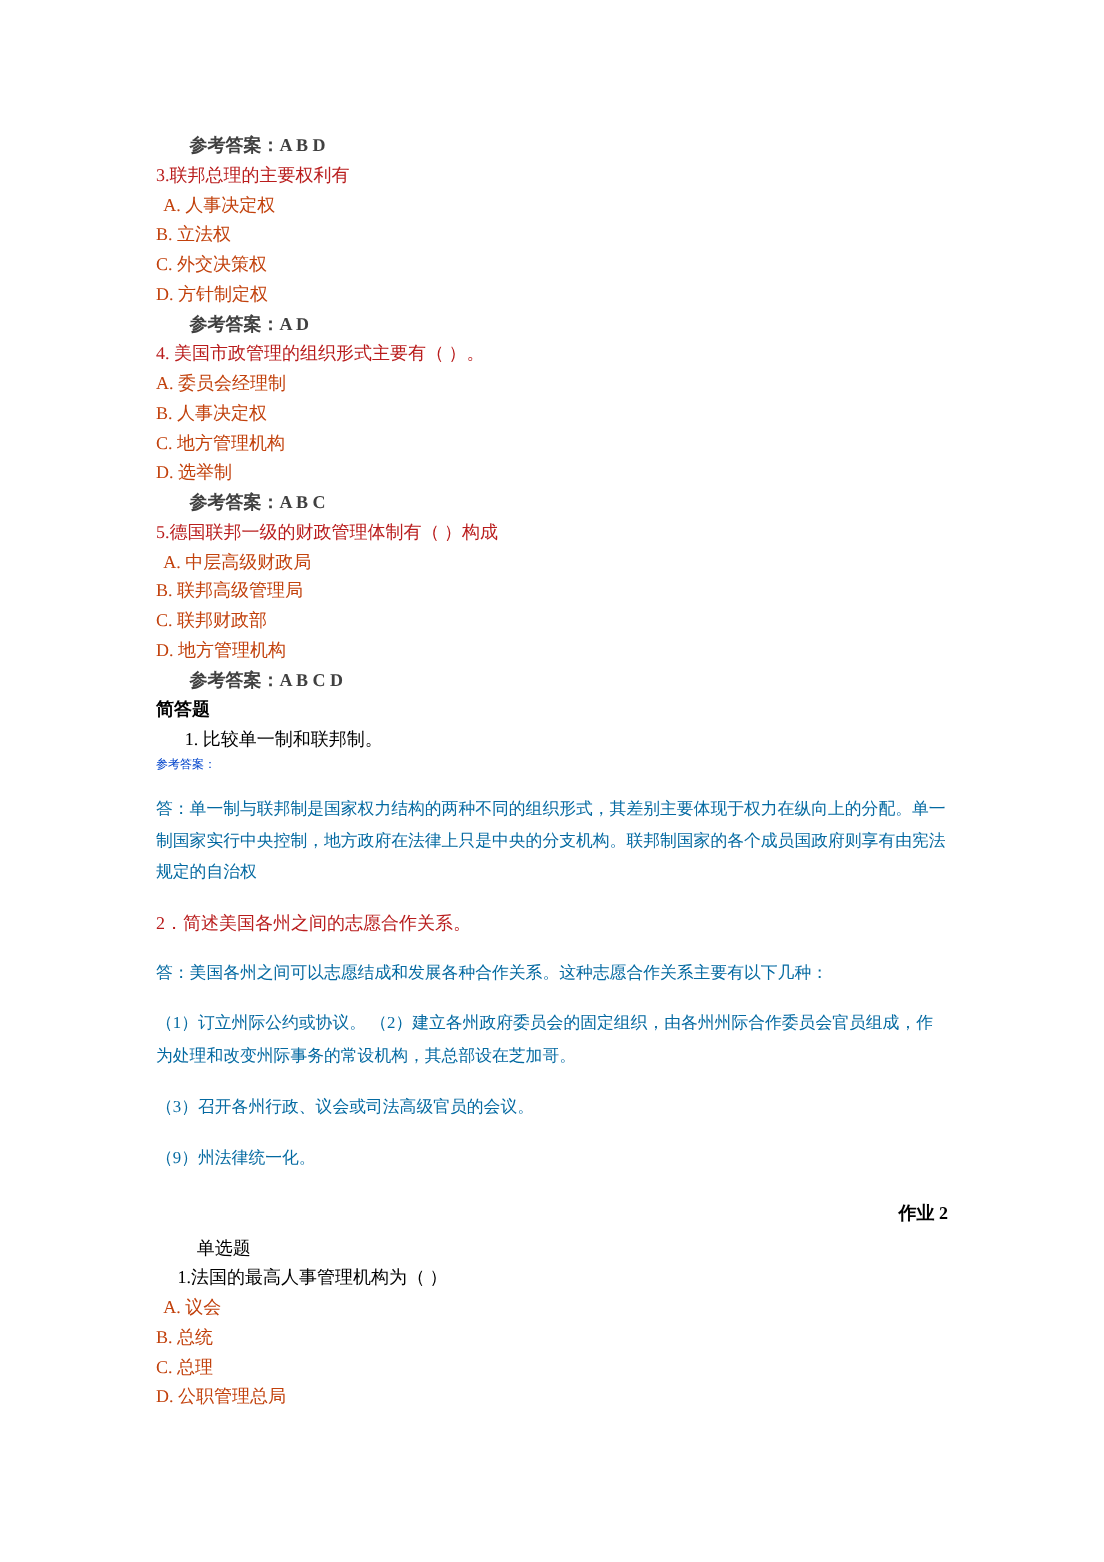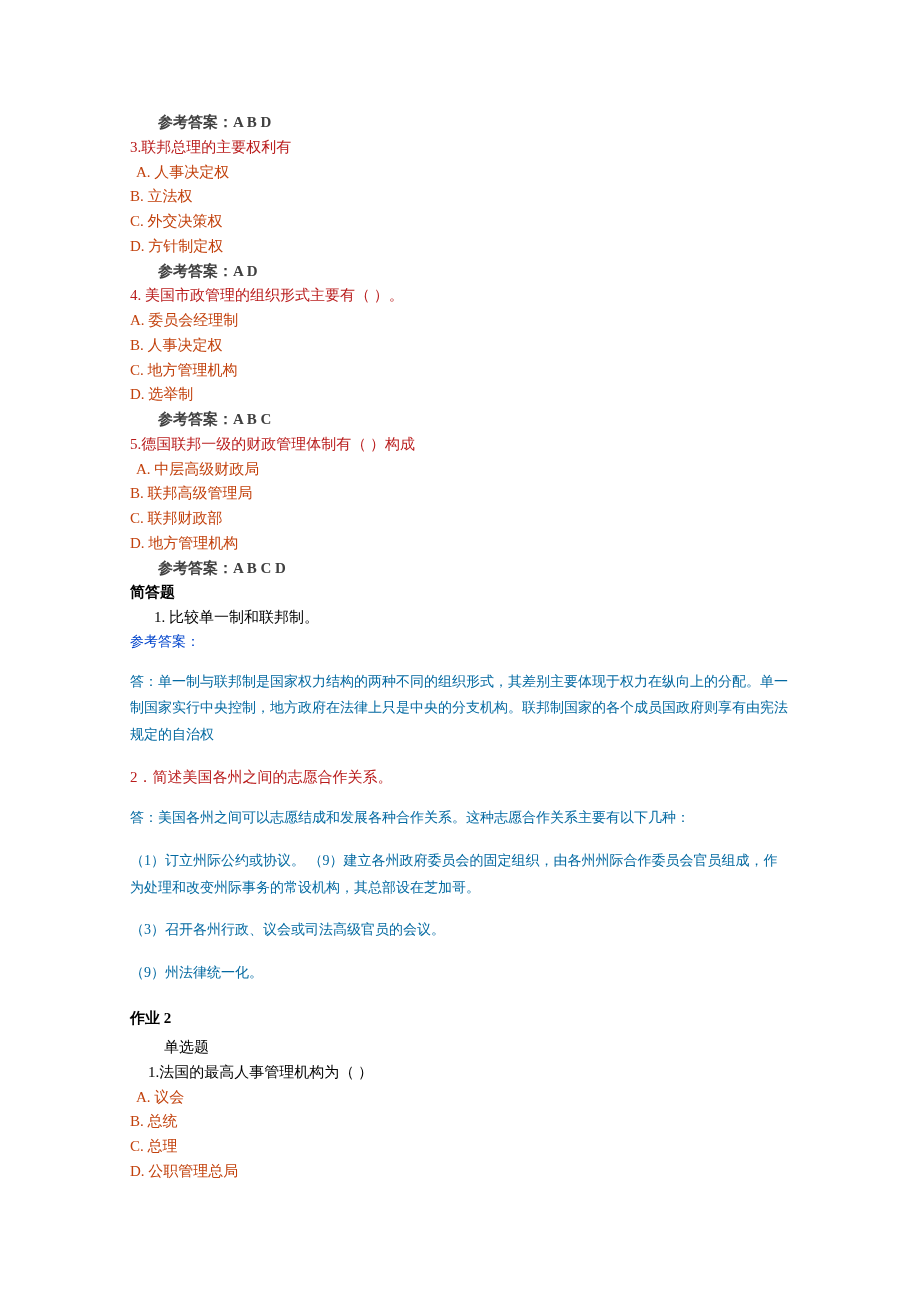--- a/index.html
+++ b/index.html
@@ -37,26 +37,26 @@
     .short-answer-q {
       padding-left: 24px;
     }
     .blue-text {
       color: #0369a1;
       font-size: 14px;
       line-height: 1.9;
     }
     .blue-label {
       color: #0044cc;
-      font-size: 14px;
+      font-size: 10px;
       padding-left: 0;
     }
     .spacer { height: 16px; }
     .title-center {
-      text-align: left;
+      text-align: right;
       font-weight: bold;
       font-size: 15px;
       padding-top: 20px;
       padding-bottom: 4px;
     }
     .indent-1 { padding-left: 34px; }
     .indent-2 { padding-left: 18px; }
   </style>
 </head>
 <body>
@@ -88,21 +88,21 @@
 <div class="short-answer-q">1.   比较单一制和联邦制。</div>
 <div class="blue-label">参考答案：</div>
 <div class="spacer"></div>
 <div class="blue-text">答：单一制与联邦制是国家权力结构的两种不同的组织形式，其差别主要体现于权力在纵向上的分配。单一制国家实行中央控制，地方政府在法律上只是中央的分支机构。联邦制国家的各个成员国政府则享有由宪法规定的自治权</div>
 
 <div class="spacer"></div>
 <div class="question-line">2．简述美国各州之间的志愿合作关系。</div>
 <div class="spacer"></div>
 <div class="blue-text">答：美国各州之间可以志愿结成和发展各种合作关系。这种志愿合作关系主要有以下几种：</div>
 <div class="spacer"></div>
-<div class="blue-text">（1）订立州际公约或协议。             （9）建立各州政府委员会的固定组织，由各州州际合作委员会官员组成，作为处理和改变州际事务的常设机构，其总部设在芝加哥。</div>
+<div class="blue-text">（1）订立州际公约或协议。             （2）建立各州政府委员会的固定组织，由各州州际合作委员会官员组成，作为处理和改变州际事务的常设机构，其总部设在芝加哥。</div>
 <div class="spacer"></div>
 <div class="blue-text">（3）召开各州行政、议会或司法高级官员的会议。</div>
 <div class="spacer"></div>
 <div class="blue-text">（9）州法律统一化。</div>
 
 <div class="title-center">作业 2</div>
 <div class="indent-1">单选题</div>
 <div class="indent-2">1.法国的最高人事管理机构为（  ）</div>
 <div class="option-line option-line-indent">A.  议会</div>
 <div class="option-line">B.  总统</div>

